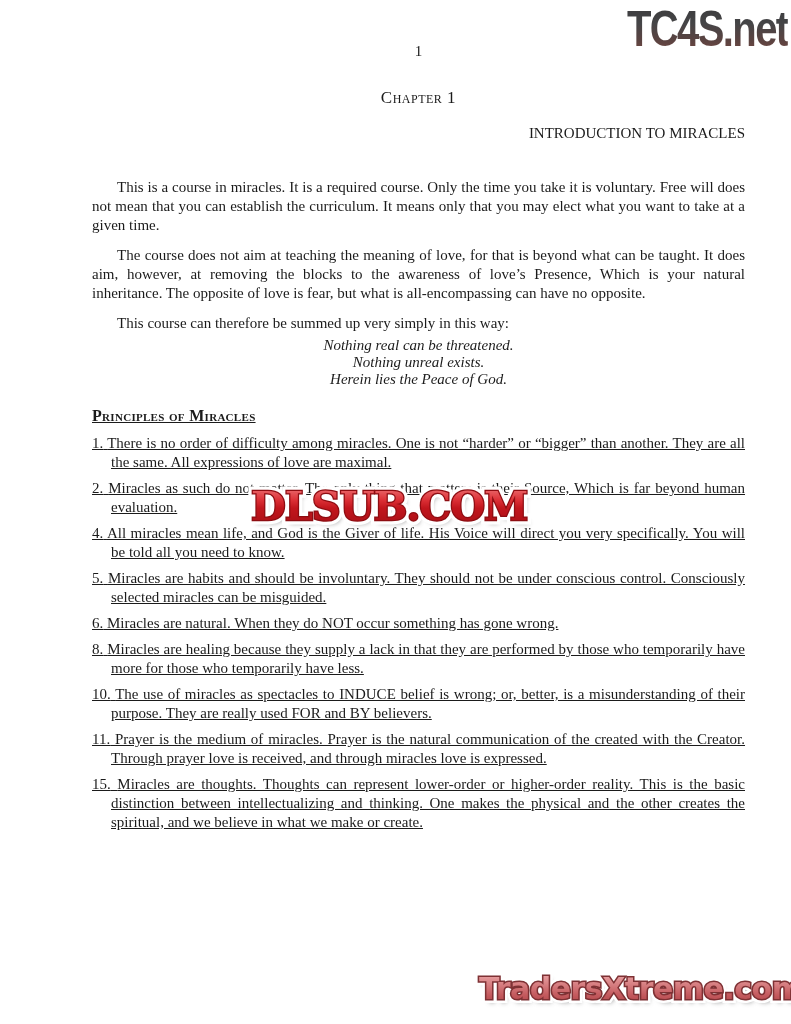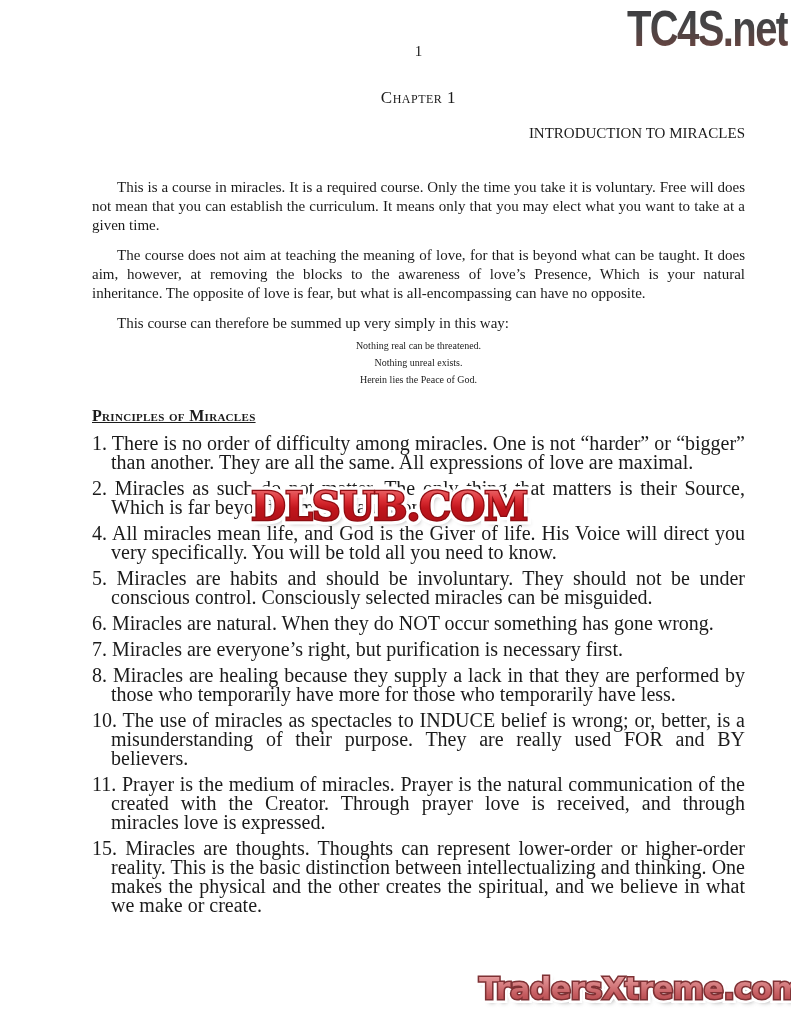--- a/index.html
+++ b/index.html
@@ -18,28 +18,28 @@
   .chapter {
     margin-top:26px; text-align:center; font-size:17px; line-height:21px;
     font-variant:small-caps; letter-spacing:0.5px;
   }
   .doc-title { margin-top:14px; text-align:right; font-size:15px; line-height:23px; }
   .para {
     margin:11px 0 0 0; font-size:15px; line-height:19px;
     text-align:justify; text-indent:25px;
   }
   .para.first { margin-top:33px; }
-  .epigraph { margin-top:4px; text-align:center; font-size:10px; line-height:17px; }
+  .epigraph { margin-top:4px; text-align:center; font-size:15px; line-height:17px;font-style:italic; }
   .section-heading {
     margin-top:18px; font-size:16px; line-height:20px; font-weight:bold;
     font-variant:small-caps; text-decoration:underline; letter-spacing:0.3px;
   }
   .principle {
-    margin:7px 0 0 0; font-size:20px; line-height:19px;
-    text-align:justify; padding-left:19px; text-indent:-19px;
+    margin:7px 0 0 0; font-size:15px; line-height:19px;
+    text-align:justify; padding-left:19px; text-indent:-19px;text-decoration:underline;
   }
   .principle.first { margin-top:8px; }
 
   
   .wm { position:absolute; line-height:1; white-space:nowrap; }
   .wm span { position:absolute; left:0; top:0; white-space:nowrap; }
 
   .wm-tc4s {
     top:4px; right:4px; height:50px; width:200px;
     font-family:"Liberation Sans", sans-serif; font-weight:bold;
@@ -102,21 +102,20 @@
       <div>Herein lies the Peace of God.</div>
     </div>
 
     <div class="section-heading">Principles of Miracles</div>
 
     <div class="principle first"><span>1.</span> <span>There is no order of difficulty among miracles. One is not “harder” or “bigger” than another. They are all the same. All expressions of love are maximal.</span></div>
     <div class="principle"><span>2.</span> <span>Miracles as such do not matter. The only thing that matters is their Source, Which is far beyond human evaluation.</span></div>
     <div class="principle"><span>4.</span> <span>All miracles mean life, and God is the Giver of life. His Voice will direct you very specifically. You will be told all you need to know.</span></div>
     <div class="principle"><span>5.</span> <span>Miracles are habits and should be involuntary. They should not be under conscious control. Consciously selected miracles can be misguided.</span></div>
     <div class="principle"><span>6.</span> <span>Miracles are natural. When they do NOT occur something has gone wrong.</span></div>
-    <div class="principle"><span>7.</span> <span>Miracles are everyone’s right, but purification is necessary first.</span></div>
     <div class="principle"><span>8.</span> <span>Miracles are healing because they supply a lack in that they are performed by those who temporarily have more for those who temporarily have less.</span></div>
     <div class="principle"><span>10.</span> <span>The use of miracles as spectacles to INDUCE belief is wrong; or, better, is a misunderstanding of their purpose. They are really used FOR and BY believers.</span></div>
     <div class="principle"><span>11.</span> <span>Prayer is the medium of miracles. Prayer is the natural communication of the created with the Creator. Through prayer love is received, and through miracles love is expressed.</span></div>
     <div class="principle"><span>15.</span> <span>Miracles are thoughts. Thoughts can represent lower-order or higher-order reality. This is the basic distinction between intellectualizing and thinking. One makes the physical and the other creates the spiritual, and we believe in what we make or create.</span></div>
   </div>
 
   <div class="wm wm-tc4s">
     <span class="grad">TC4S.net</span>
   </div>
 

